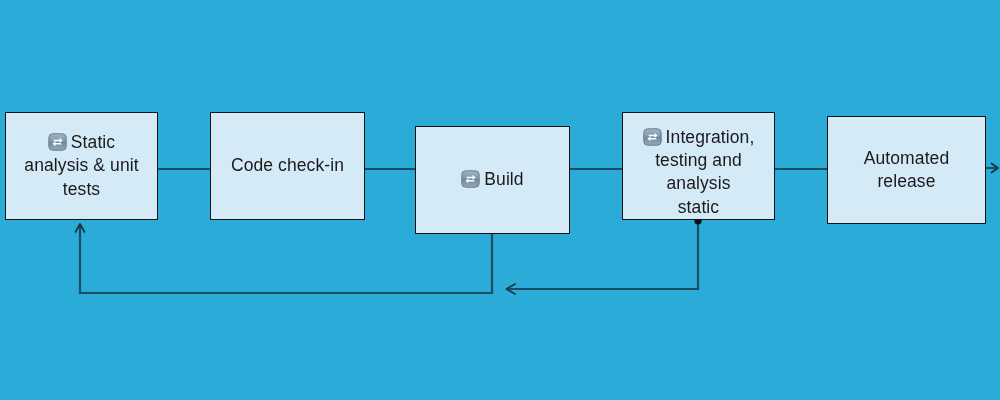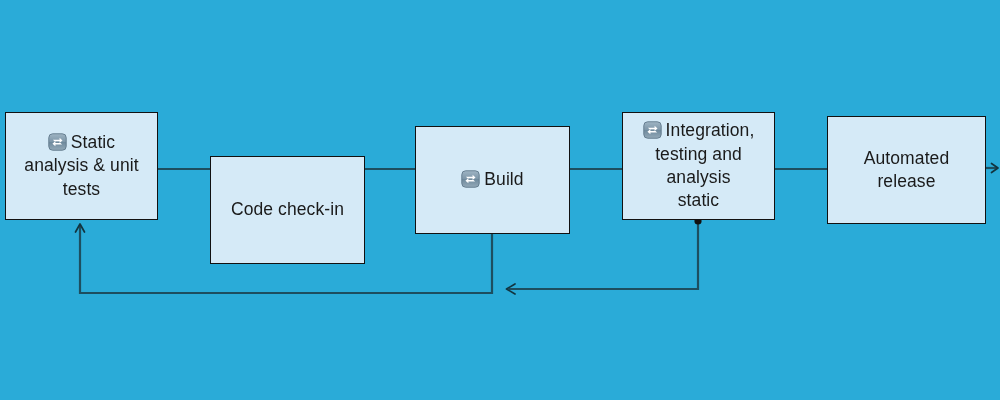--- a/index.html
+++ b/index.html
@@ -101,39 +101,39 @@
           <rect x="0.8" y="0.8" width="18.4" height="17.4" rx="4.2" ry="4.2" fill="url(#badgeGrad)" stroke="#5d7688" stroke-width="0.9"></rect>
           <path d="M5.2 7.0 h7.0 v-1.9 l3.1 2.7 -3.1 2.7 v-1.9 h-5.4 z" fill="#ffffff"></path>
           <path d="M14.8 12.0 h-7.0 v1.9 l-3.1 -2.7 3.1 -2.7 v1.9 h5.4 z" fill="#ffffff"></path>
         </svg>
       </span><span>Static</span><br>
       <span>analysis &amp; unit</span><br>
       <span>tests</span>
     </span>
   </div>
 
-  <div class="node" style="left:210px; top:112px; width:155px; height:108px;margin-top:44px;">
+  <div class="node" style="left:210px; top:112px; width:155px; height:108px;">
     <span class="node-inner">
       <span>Code check-in</span>
     </span>
   </div>
 
   <div class="node" style="left:415px; top:126px; width:155px; height:108px;">
     <span class="node-inner">
       <span class="loop-icon">
         <svg viewBox="0 0 20 19" xmlns="http://www.w3.org/2000/svg">
           <rect x="0.8" y="0.8" width="18.4" height="17.4" rx="4.2" ry="4.2" fill="url(#badgeGrad)" stroke="#5d7688" stroke-width="0.9"></rect>
           <path d="M5.2 7.0 h7.0 v-1.9 l3.1 2.7 -3.1 2.7 v-1.9 h-5.4 z" fill="#ffffff"></path>
           <path d="M14.8 12.0 h-7.0 v1.9 l-3.1 -2.7 3.1 -2.7 v1.9 h5.4 z" fill="#ffffff"></path>
         </svg>
       </span><span>Build</span>
     </span>
   </div>
 
-  <div class="node" style="left:622px; top:112px; width:153px; height:108px;">
+  <div class="node" style="left:622px; top:112px; width:153px; height:108px;align-items:flex-end;">
     <span class="node-inner">
       <span class="loop-icon">
         <svg viewBox="0 0 20 19" xmlns="http://www.w3.org/2000/svg">
           <rect x="0.8" y="0.8" width="18.4" height="17.4" rx="4.2" ry="4.2" fill="url(#badgeGrad)" stroke="#5d7688" stroke-width="0.9"></rect>
           <path d="M5.2 7.0 h7.0 v-1.9 l3.1 2.7 -3.1 2.7 v-1.9 h-5.4 z" fill="#ffffff"></path>
           <path d="M14.8 12.0 h-7.0 v1.9 l-3.1 -2.7 3.1 -2.7 v1.9 h5.4 z" fill="#ffffff"></path>
         </svg>
       </span><span>Integration,</span><br>
       <span>testing and</span><br>
       <span>analysis</span><br>

